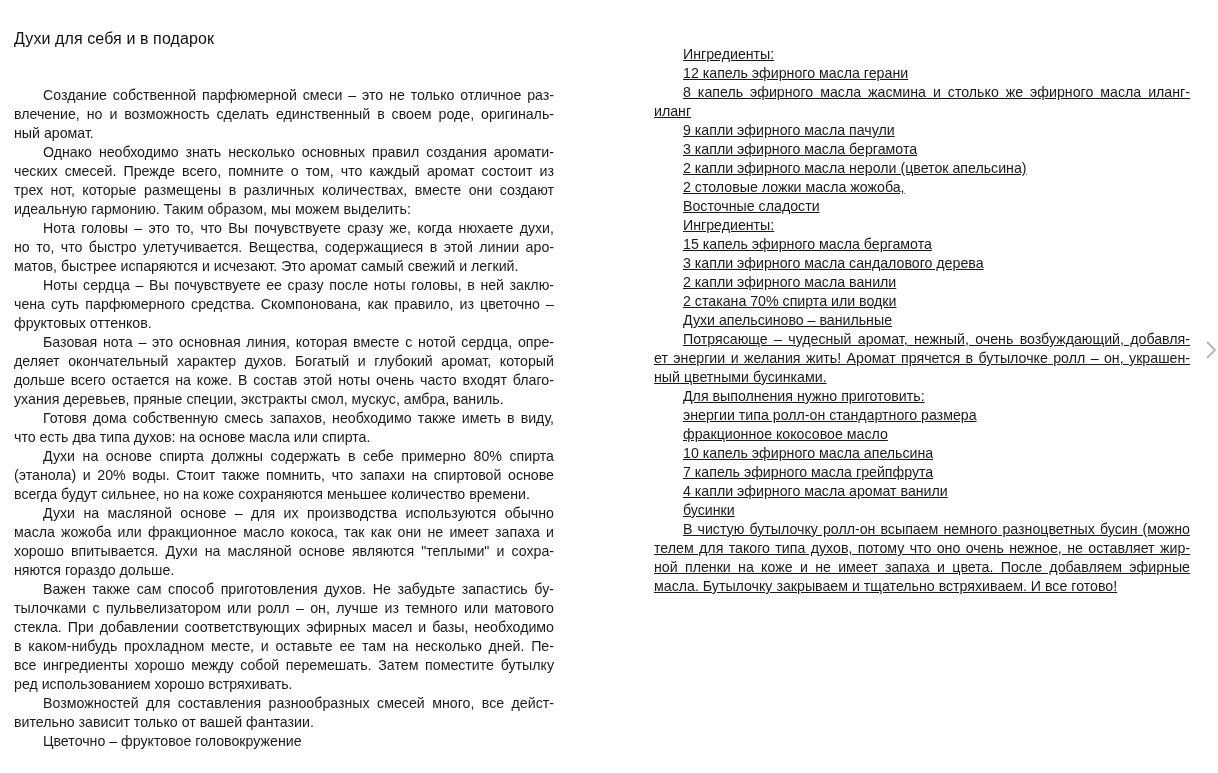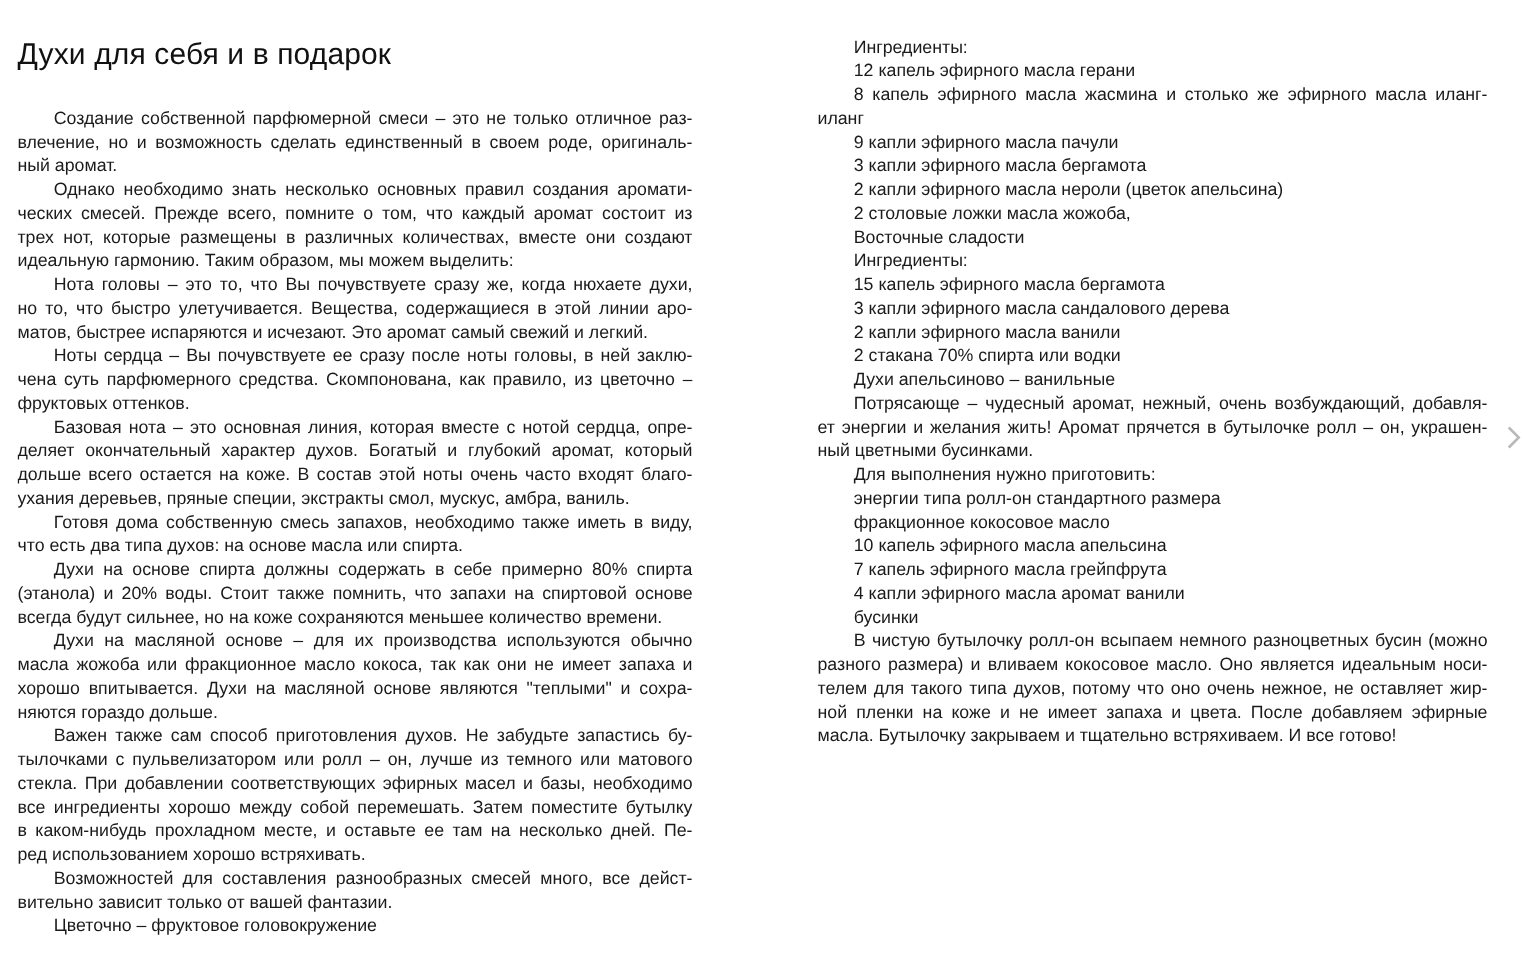--- a/index.html
+++ b/index.html
@@ -5,26 +5,26 @@
   html, body { margin: 0; padding: 0; background: #ffffff; }
   body {
     width: 1218px; height: 773px; position: relative; overflow: hidden;
     font-family: "Liberation Sans", sans-serif; color: #1a1a1a;
   }
   .page { position: absolute; top: 0; }
   .page-left { left: 14px; width: 540px; }
   .page-right { left: 654px; width: 536px; }
   .title {
     position: absolute; left: 14px; top: 30px;
-    font-size: 24px; font-weight: normal; margin: 0; color: #111;
+    font-size: 16px; font-weight: normal; margin: 0; color: #111;
     letter-spacing: 0.1px;
   }
   .lines { position: absolute; left: 0; width: 100%; }
   .page-left .lines { top: 86px; }
-  .page-right .lines { top: 29px; }
+  .page-right .lines { top: 45px; text-decoration: underline; }
   .line {
     height: 19px; line-height: 19px; font-size: 14.2px;
     white-space: nowrap; text-align: justify; text-align-last: justify;
     overflow: hidden;
   }
   .line.last { text-align-last: left; }
   .line.indent { padding-left: 29px; }
   .next-arrow {
     position: absolute; left: 1204px; top: 338px; width: 14px; height: 24px;
     cursor: pointer;
@@ -58,22 +58,22 @@
       <div class="line indent">Духи на основе спирта должны содержать в себе примерно 80% спирта</div>
       <div class="line">(этанола) и 20% воды. Стоит также помнить, что запахи на спиртовой основе</div>
       <div class="line last">всегда будут сильнее, но на коже сохраняются меньшее количество времени.</div>
       <div class="line indent">Духи на масляной основе – для их производства используются обычно</div>
       <div class="line">масла жожоба или фракционное масло кокоса, так как они не имеет запаха и</div>
       <div class="line">хорошо впитывается. Духи на масляной основе являются "теплыми" и сохра-</div>
       <div class="line last">няются гораздо дольше.</div>
       <div class="line indent">Важен также сам способ приготовления духов. Не забудьте запастись бу-</div>
       <div class="line">тылочками с пульвелизатором или ролл – он, лучше из темного или матового</div>
       <div class="line">стекла. При добавлении соответствующих эфирных масел и базы, необходимо</div>
+      <div class="line">в каком-нибудь прохладном месте, и оставьте ее там на несколько дней. Пе-</div>
       <div class="line">все ингредиенты хорошо между собой перемешать. Затем поместите бутылку</div>
-      <div class="line">в каком-нибудь прохладном месте, и оставьте ее там на несколько дней. Пе-</div>
       <div class="line last">ред использованием хорошо встряхивать.</div>
       <div class="line indent">Возможностей для составления разнообразных смесей много, все дейст-</div>
       <div class="line last">вительно зависит только от вашей фантазии.</div>
       <div class="line indent last">Цветочно – фруктовое головокружение</div>
     </div>
 </div>
 
 <div class="page page-right" style="height:773px;">
   <div class="lines" id="right-lines">
       <div class="line indent last">Ингредиенты:</div>
@@ -95,21 +95,20 @@
       <div class="line">ет энергии и желания жить! Аромат прячется в бутылочке ролл – он, украшен-</div>
       <div class="line last">ный цветными бусинками.</div>
       <div class="line indent last">Для выполнения нужно приготовить:</div>
       <div class="line indent last">энергии типа ролл-он стандартного размера</div>
       <div class="line indent last">фракционное кокосовое масло</div>
       <div class="line indent last">10 капель эфирного масла апельсина</div>
       <div class="line indent last">7 капель эфирного масла грейпфрута</div>
       <div class="line indent last">4 капли эфирного масла аромат ванили</div>
       <div class="line indent last">бусинки</div>
       <div class="line indent">В чистую бутылочку ролл-он всыпаем немного разноцветных бусин (можно</div>
-      <div class="line">разного размера) и вливаем кокосовое масло. Оно является идеальным носи-</div>
       <div class="line">телем для такого типа духов, потому что оно очень нежное, не оставляет жир-</div>
       <div class="line">ной пленки на коже и не имеет запаха и цвета. После добавляем эфирные</div>
       <div class="line last">масла. Бутылочку закрываем и тщательно встряхиваем. И все готово!</div>
     </div>
 </div>
 
 <div class="next-arrow">
   <svg width="14" height="24" viewBox="0 0 14 24">
     <polyline points="3,4 11,12 3,20" fill="none" stroke="#b8b8b8" stroke-width="2"></polyline>
   </svg>

